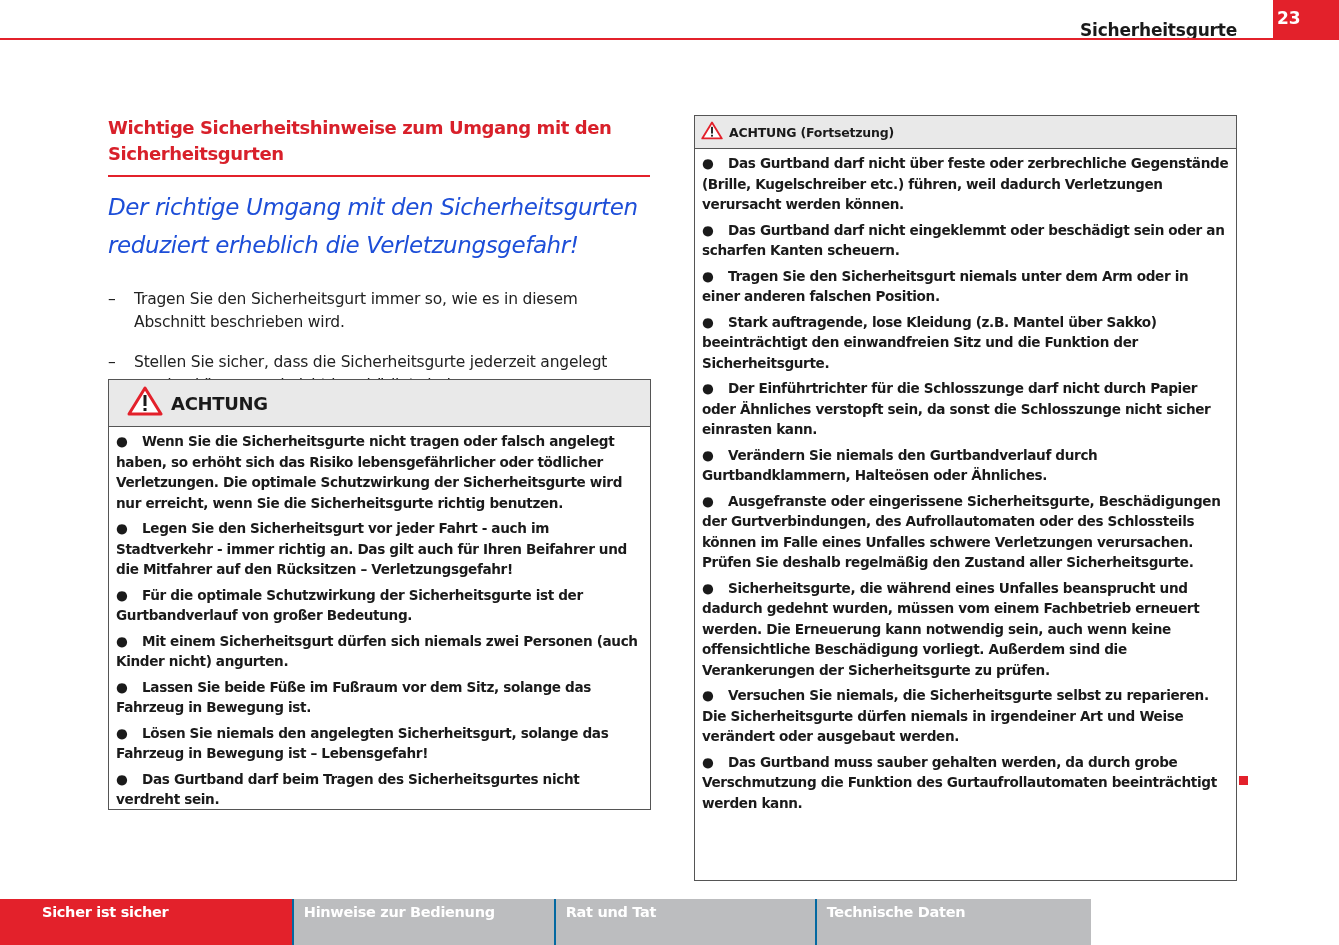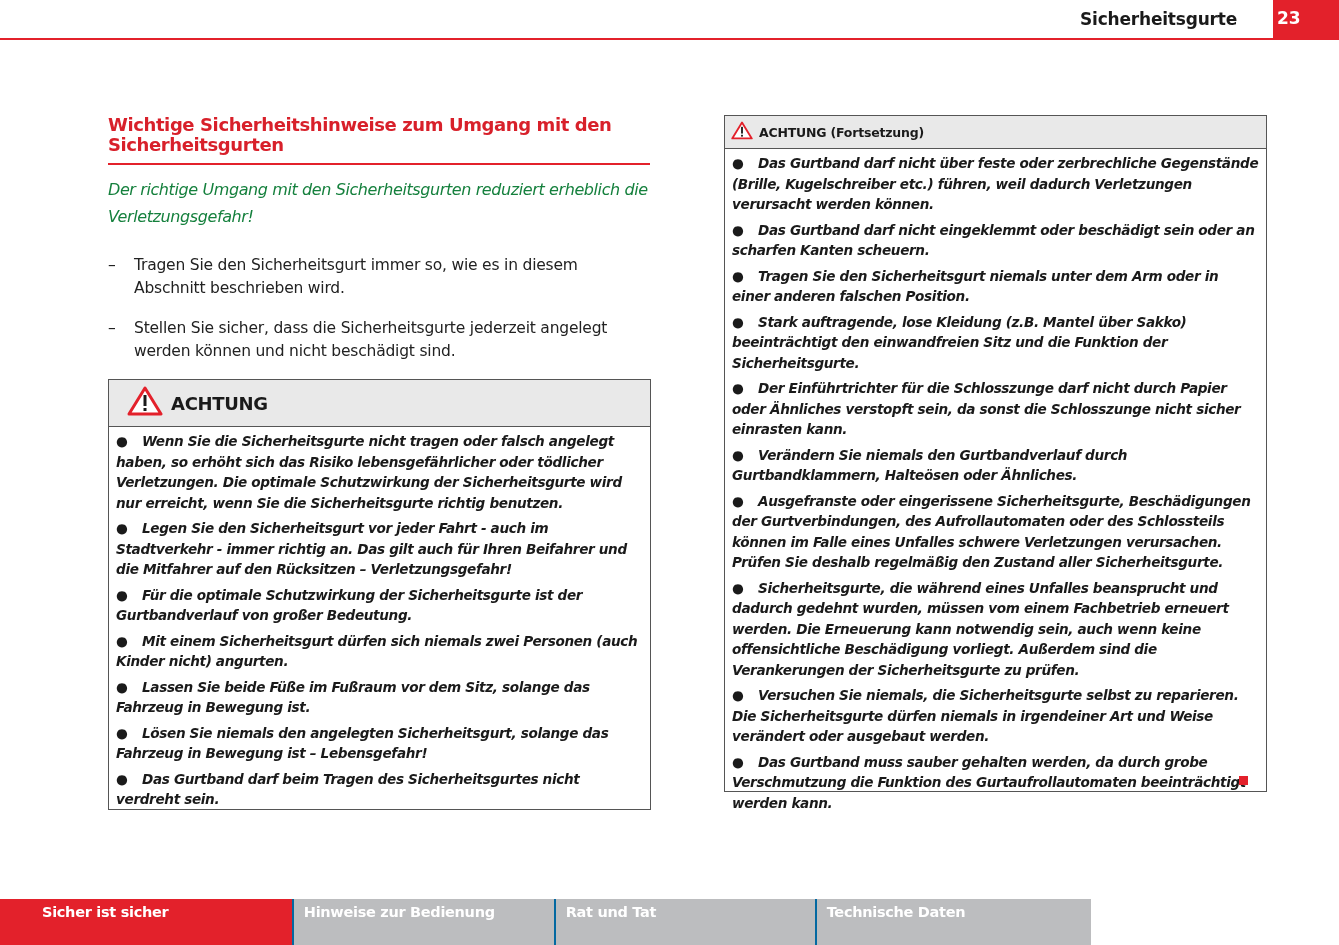--- a/index.html
+++ b/index.html
@@ -3,46 +3,46 @@
 <meta charset="utf-8">
 <style>
   html, body { margin:0; padding:0; }
   body {
     width:1339px; height:945px; position:relative; overflow:hidden;
     background:#ffffff; color:#1a1a1a;
     font-family:"DejaVu Sans", "Liberation Sans", sans-serif;
   }
   
   .hdr-line { position:absolute; left:0; top:38px; width:1273px; height:2px; background:#e3212b; }
-  .hdr-title { position:absolute; right:102px; top:9px; font-size:17px; font-weight:bold; color:#1a1a1a; letter-spacing:-0.2px; }
+  .hdr-title { position:absolute; right:102px; top:20px; font-size:17px; font-weight:bold; color:#1a1a1a; letter-spacing:-0.2px; }
   .hdr-page { position:absolute; left:1273px; top:0; width:66px; height:40px; background:#e3212b; color:#fff;
     font-size:17px; font-weight:bold; display:flex; align-items:center; padding-left:4px; box-sizing:border-box; padding-bottom:4px; }
 
   
   .left { position:absolute; left:108px; top:115px; width:542px; }
-  .sec-title { color:#d8202a; font-size:18px; font-weight:bold; line-height:20px; letter-spacing:-0.4px; margin:0; }
+  .sec-title { color:#d8202a; font-size:18px; font-weight:bold; line-height:26px; letter-spacing:-0.4px; margin:0; }
   .sec-rule { height:2px; background:#e3212b; margin-top:8px; }
-  .lead { font-style:italic; font-size:16px; line-height:27px; margin-top:11px; color:#15803d; letter-spacing:-0.4px; }
+  .lead { font-style:italic; font-size:23px; line-height:38px; margin-top:11px; color:#1d4ed8; letter-spacing:-0.4px; }
   .dash-list { list-style:none; margin:24px 0 0 0; padding:0; }
   .dash-list li { position:relative; padding-left:26px; font-size:15.5px; line-height:23px; color:#222; margin-bottom:17px; letter-spacing:-0.2px; }
   .dash-list li .dash { position:absolute; left:0; top:0; }
 
   
   .warn { position:absolute; border:1px solid #555; background:#fff; box-sizing:border-box; }
   .warn-head { background:#e9e9e9; border-bottom:1px solid #555; display:flex; align-items:center; }
-  .warn-body { padding:4px 7px 4px 7px;font-style:italic; }
+  .warn-body { padding:4px 7px 4px 7px; }
   .warn-item { font-size:13.6px; font-weight:bold; line-height:20.5px; margin-bottom:5px; letter-spacing:-0.35px; }
   .warn-item .bullet { display:inline-block; width:26px; }
   .tri { display:inline-block; }
 
   .warn1 { left:108px; top:379px; width:543px; height:431px; }
   .warn1 .warn-head { height:46px; padding-left:18px; }
   .warn1 .warn-title { font-size:18px; font-weight:bold; margin-left:8px; letter-spacing:-0.3px; }
 
-  .warn2 { left:724px; top:115px; width:543px; height:677px; }
+  .warn2 { left:694px; top:115px; width:543px; height:766px; }
   .warn2 .warn-head { height:32px; padding-left:6px; }
   .warn2 .warn-title { font-size:12.5px; font-weight:bold; margin-left:6px; letter-spacing:-0.2px; }
 
   .end-mark { position:absolute; left:1239px; top:776px; width:9px; height:9px; background:#e3212b; }
 
   
   .foot { position:absolute; left:0; top:899px; width:1091px; height:46px; display:flex; }
   .foot-tab { height:46px; box-sizing:border-box; padding-left:42px; padding-top:5px; color:#fff; font-size:14.5px; font-weight:bold; letter-spacing:-0.3px; }
   .foot-tab + .foot-tab { border-left:2px solid #0369a1; padding-left:10px; }
 </style>

